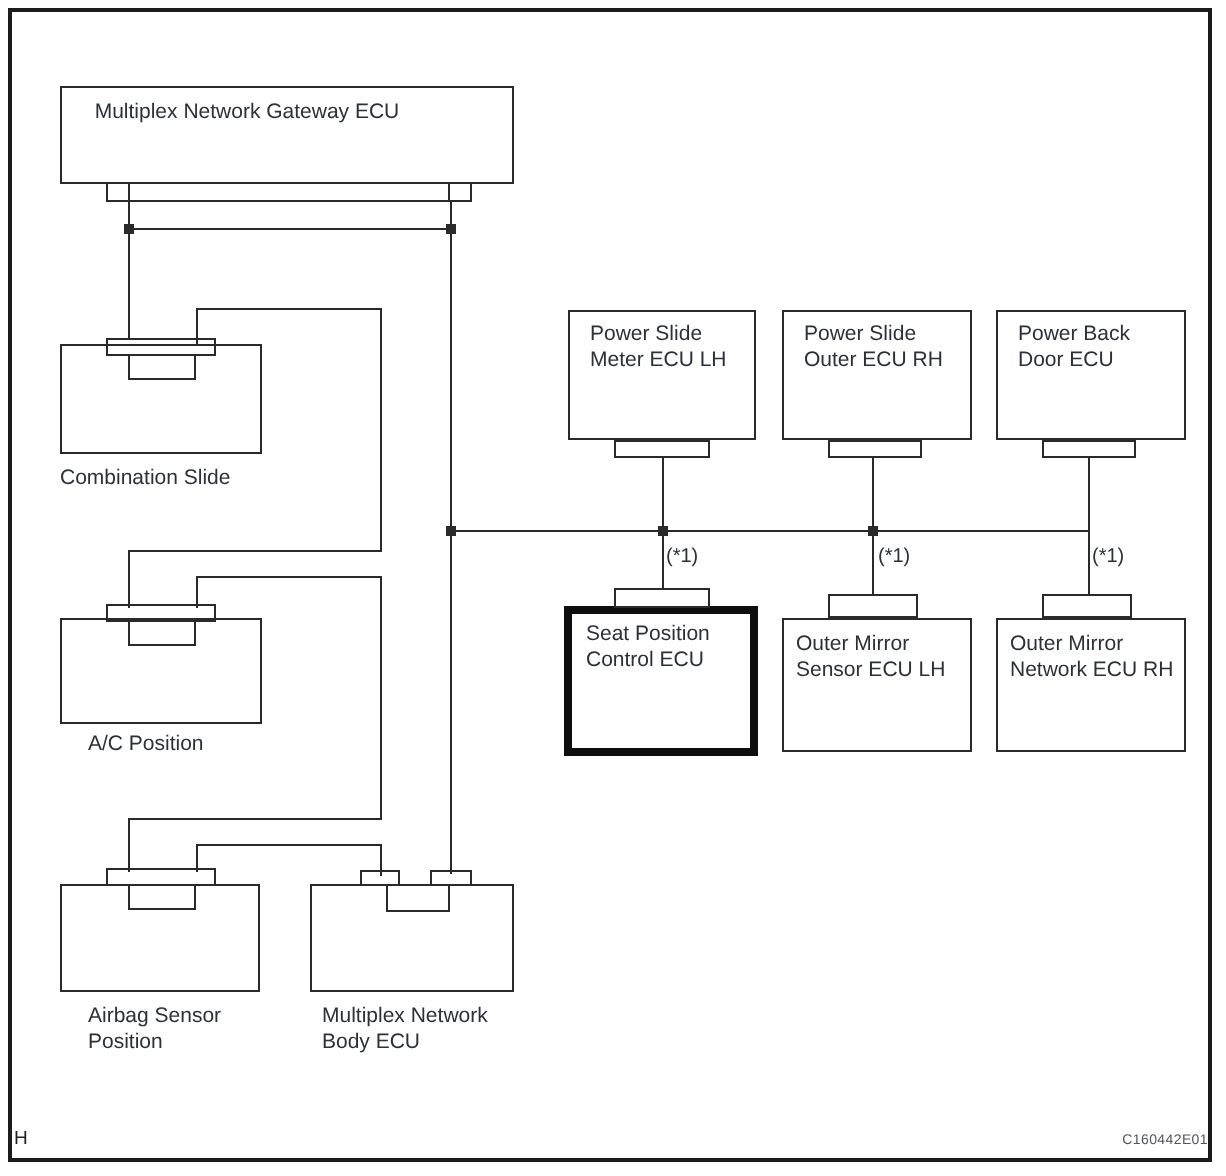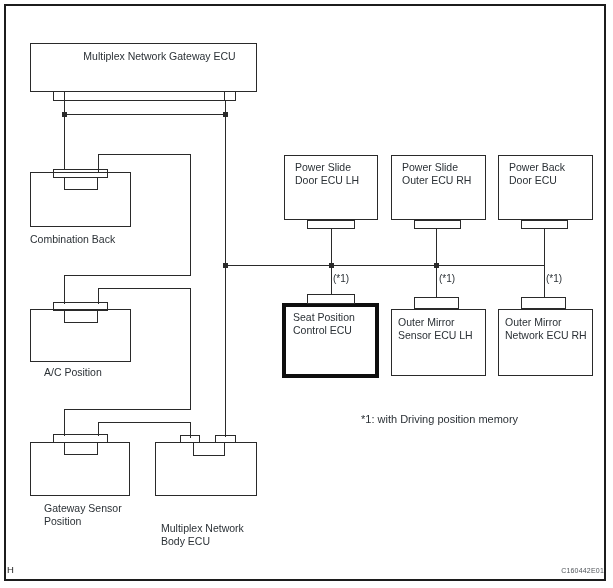--- a/index.html
+++ b/index.html
@@ -86,37 +86,37 @@
   <div class="wh" style="left:64px;top:409px;width:127px;"></div>
   <div class="wh" style="left:98px;top:422px;width:93px;"></div>
   <div class="wh" style="left:225px;top:265px;width:320px;"></div>
 
   <div class="dot" style="left:62px;top:112px;"></div>
   <div class="dot" style="left:223px;top:112px;"></div>
   <div class="dot" style="left:223px;top:263px;"></div>
   <div class="dot" style="left:329px;top:263px;"></div>
   <div class="dot" style="left:434px;top:263px;"></div>
 
-  <div class="lbl center" style="left:30px;top:50px;width:187px;padding-left:36px;">Multiplex Network Gateway ECU</div>
+  <div class="lbl center" style="left:30px;top:50px;width:187px;">Multiplex Network Gateway ECU</div>
 
-  <div class="lbl" style="left:30px;top:233px;">Combination Back</div>
+  <div class="lbl" style="left:30px;top:233px;">Combination Slide</div>
   <div class="lbl" style="left:44px;top:366px;">A/C Position</div>
 
   <div class="lbl" style="left:44px;top:502px;">
-    <span style="display:block">Gateway Sensor</span>
+    <span style="display:block">Airbag Sensor</span>
     <span style="display:block">Position</span>
   </div>
-  <div class="lbl" style="left:161px;top:522px;">
+  <div class="lbl" style="left:161px;top:502px;">
     <span style="display:block">Multiplex Network</span>
     <span style="display:block">Body ECU</span>
   </div>
 
   <div class="lbl" style="left:295px;top:161px;">
     <span style="display:block">Power Slide</span>
-    <span style="display:block">Door ECU LH</span>
+    <span style="display:block">Meter ECU LH</span>
   </div>
   <div class="lbl" style="left:402px;top:161px;">
     <span style="display:block">Power Slide</span>
     <span style="display:block">Outer ECU RH</span>
   </div>
   <div class="lbl" style="left:509px;top:161px;">
     <span style="display:block">Power Back</span>
     <span style="display:block">Door ECU</span>
   </div>
 
@@ -130,18 +130,17 @@
   </div>
   <div class="lbl" style="left:505px;top:316px;">
     <span style="display:block">Outer Mirror</span>
     <span style="display:block">Network ECU RH</span>
   </div>
 
   <div class="tag" style="left:333px;top:273px;">(*1)</div>
   <div class="tag" style="left:439px;top:273px;">(*1)</div>
   <div class="tag" style="left:546px;top:273px;">(*1)</div>
 
-  <div class="note" style="left:361px;top:413px;">*1: with Driving position memory</div>
 
   <div class="figcode" style="left:500px;top:567px;width:104px;">C160442E01</div>
   <div class="marker" style="left:7px;top:565px;">H</div>
 
 </div>
 
 </body></html>

